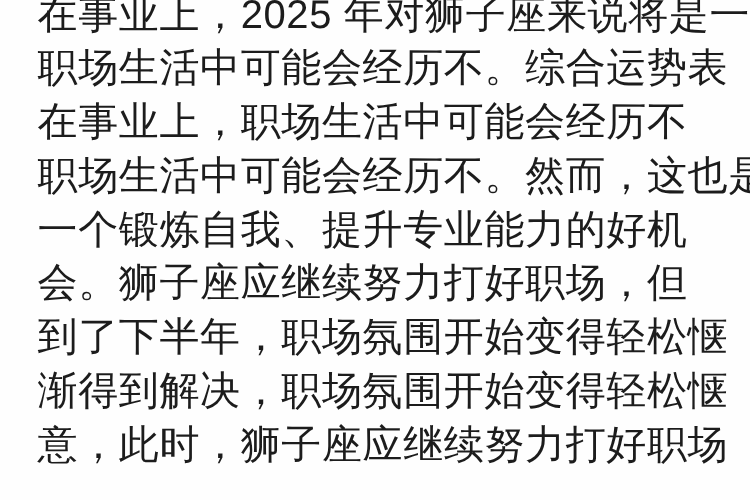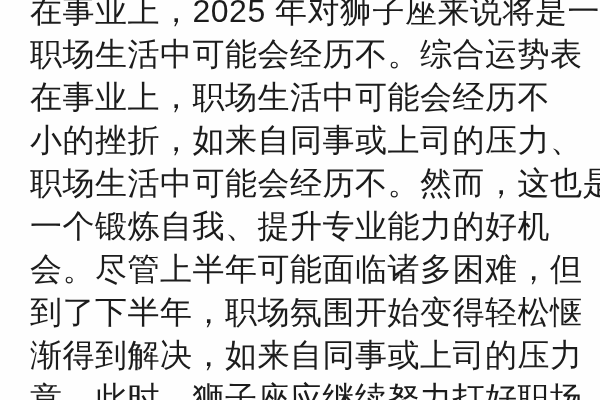--- a/index.html
+++ b/index.html
@@ -28,20 +28,19 @@
     height: 43px;
   }
 </style>
 </head>
 <body>
 
 <div class="article">
   <div class="text-line">在事业上，2025 年对狮子座来说将是一</div>
   <div class="text-line">职场生活中可能会经历不。综合运势表</div>
   <div class="text-line">在事业上，职场生活中可能会经历不</div>
-  <div class="text-line">小的挫折，如来自同事或上司的压力、</div>
   <div class="text-line">职场生活中可能会经历不。然而，这也是</div>
   <div class="text-line">一个锻炼自我、提升专业能力的好机</div>
-  <div class="text-line">会。尽管上半年可能面临诸多困难，但</div>
+  <div class="text-line">会。狮子座应继续努力打好职场，但</div>
   <div class="text-line">到了下半年，职场氛围开始变得轻松惬</div>
-  <div class="text-line">渐得到解决，如来自同事或上司的压力</div>
+  <div class="text-line">渐得到解决，职场氛围开始变得轻松惬</div>
   <div class="text-line">意，此时，狮子座应继续努力打好职场</div>
 </div>
 
 </body></html>

